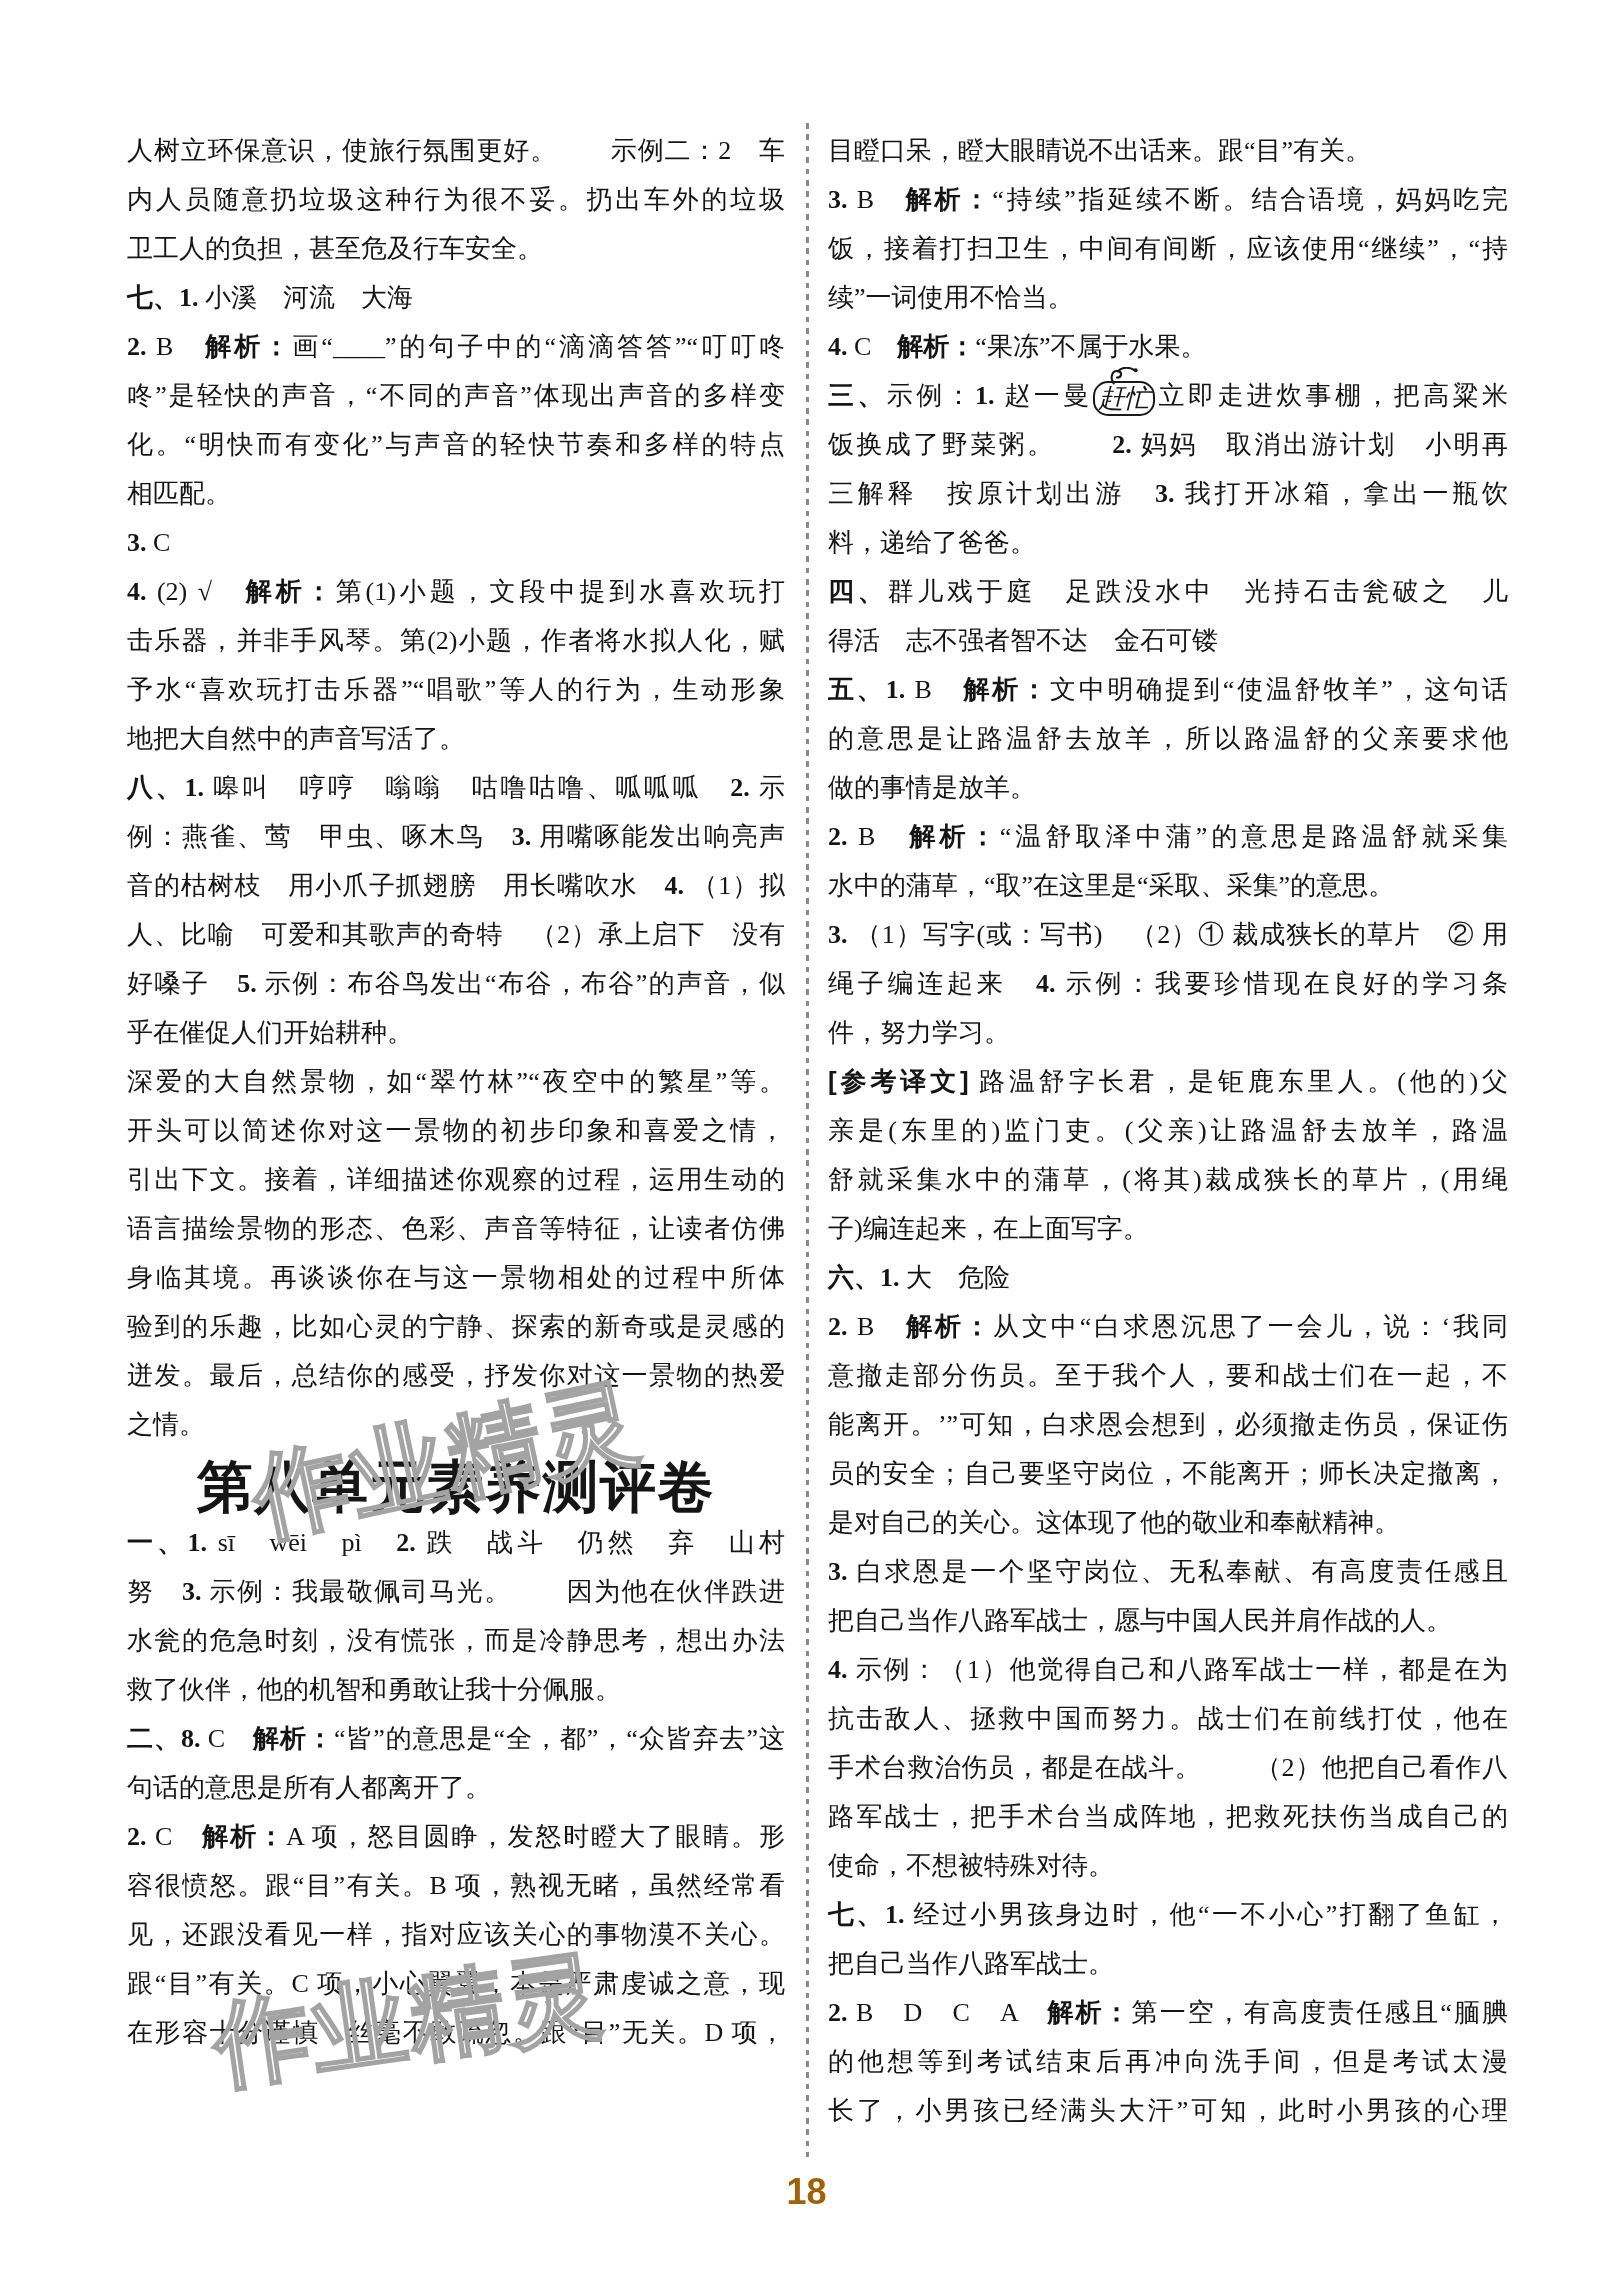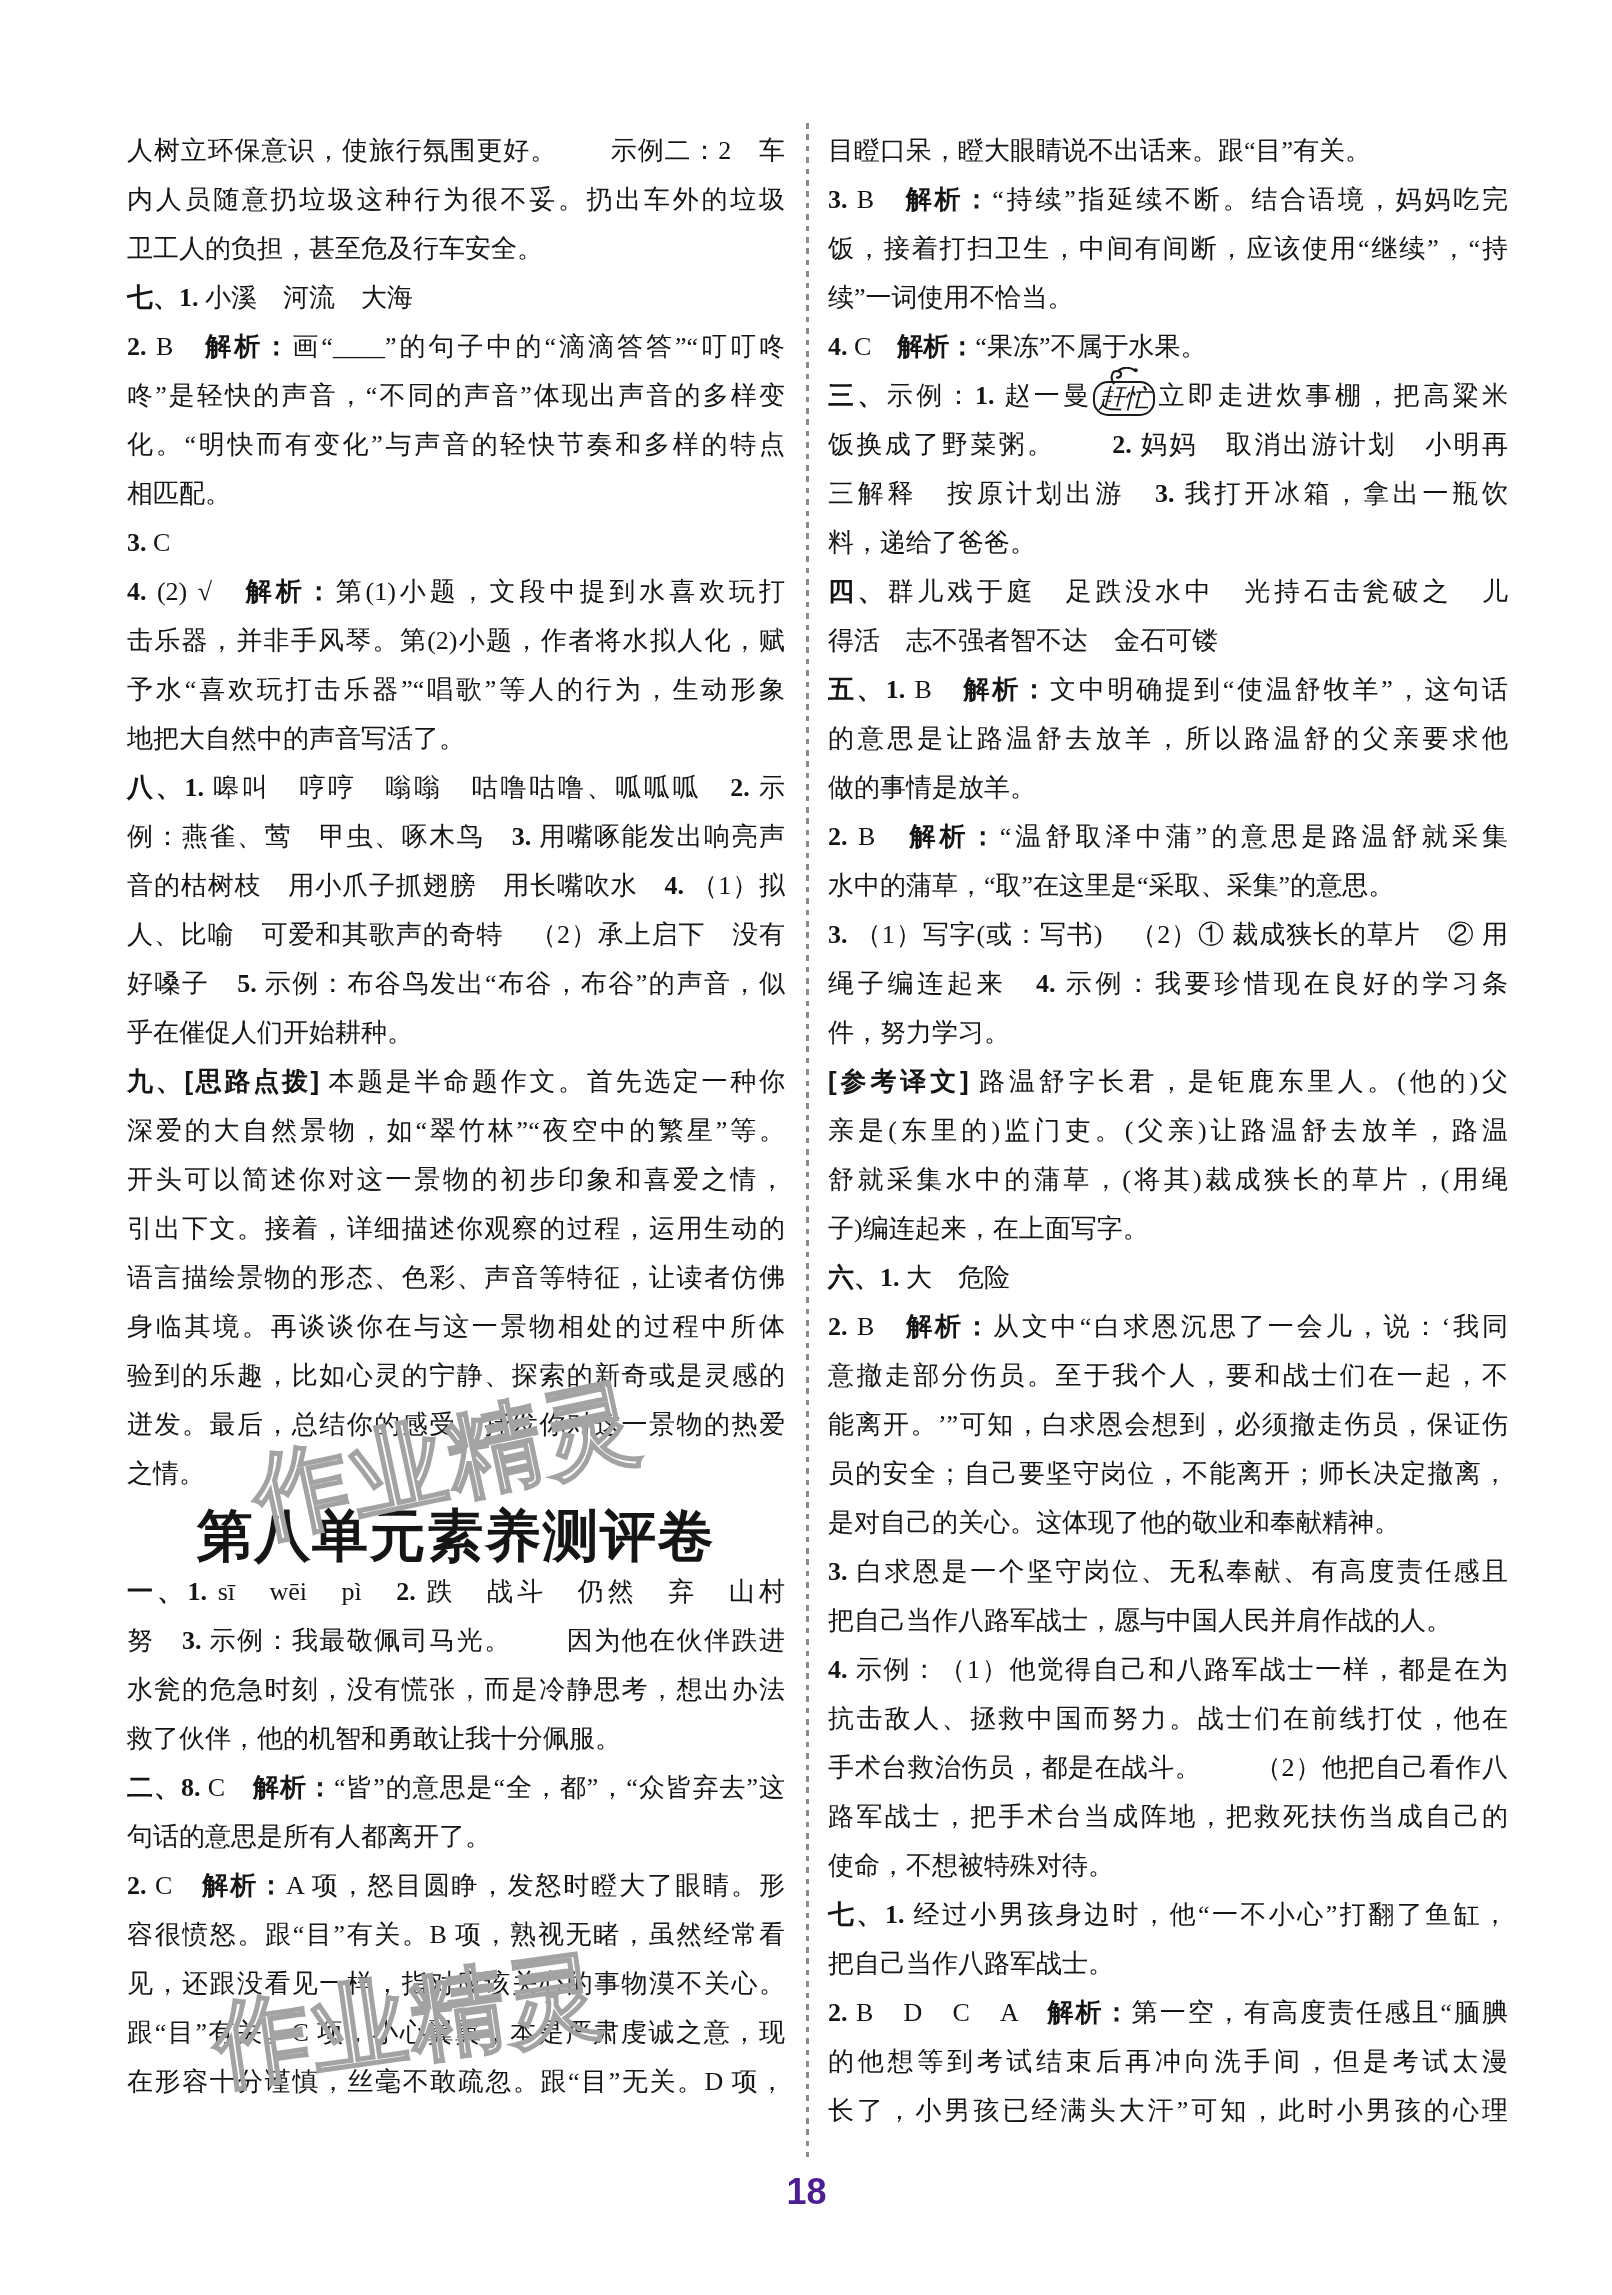--- a/index.html
+++ b/index.html
@@ -52,21 +52,21 @@
     z-index:5;
   }
   .wm1{left:242px;top:1439px;transform:rotate(-12deg);transform-origin:left top;}
   .wm2{left:206px;top:1985px;transform:rotate(-8deg);transform-origin:left top;}
   .page-number{
     position:absolute;
     left:0;top:2171px;width:1613px;
     text-align:center;
     font-size:36px;font-weight:700;
     font-family:"Liberation Sans","DejaVu Sans",sans-serif;
-    color:#4c1d95;
+    color:#a16207;
   }
   .edit-box{
     display:inline-block;
     position:relative;
     border:2.5px solid #1a1a1a;
     border-radius:15px;
     padding:0 3.3px;
     line-height:31px;
     vertical-align:-3.3px;
     font-style:italic;
@@ -94,21 +94,20 @@
       <div class="line"><span class="num">4.</span><span class="t"> (2) √　</span><span class="hei">解析：</span><span class="t">第(1)小题，文段中提到水喜欢玩打</span></div>
       <div class="line"><span class="t">击乐器，并非手风琴。第(2)小题，作者将水拟人化，赋</span></div>
       <div class="line"><span class="t">予水“喜欢玩打击乐器”“唱歌”等人的行为，生动形象</span></div>
       <div class="line end"><span class="t">地把大自然中的声音写活了。</span></div>
       <div class="line"><span class="num">八、1.</span><span class="t"> 嗥叫　哼哼　嗡嗡　咕噜咕噜、呱呱呱　</span><span class="num">2.</span><span class="t"> 示</span></div>
       <div class="line"><span class="t">例：燕雀、莺　甲虫、啄木鸟　</span><span class="num">3.</span><span class="t"> 用嘴啄能发出响亮声</span></div>
       <div class="line"><span class="t">音的枯树枝　用小爪子抓翅膀　用长嘴吹水　</span><span class="num">4.</span><span class="t"> （1）拟</span></div>
       <div class="line"><span class="t">人、比喻　可爱和其歌声的奇特　（2）承上启下　没有</span></div>
       <div class="line"><span class="t">好嗓子　</span><span class="num">5.</span><span class="t"> 示例：布谷鸟发出“布谷，布谷”的声音，似</span></div>
       <div class="line end"><span class="t">乎在催促人们开始耕种。</span></div>
-      <div class="line"><span class="num">九、</span><span class="hei">[思路点拨]</span><span class="t"> 本题是半命题作文。首先选定一种你</span></div>
       <div class="line"><span class="t">深爱的大自然景物，如“翠竹林”“夜空中的繁星”等。</span></div>
       <div class="line"><span class="t">开头可以简述你对这一景物的初步印象和喜爱之情，</span></div>
       <div class="line"><span class="t">引出下文。接着，详细描述你观察的过程，运用生动的</span></div>
       <div class="line"><span class="t">语言描绘景物的形态、色彩、声音等特征，让读者仿佛</span></div>
       <div class="line"><span class="t">身临其境。再谈谈你在与这一景物相处的过程中所体</span></div>
       <div class="line"><span class="t">验到的乐趣，比如心灵的宁静、探索的新奇或是灵感的</span></div>
       <div class="line"><span class="t">迸发。最后，总结你的感受，抒发你对这一景物的热爱</span></div>
       <div class="line end"><span class="t">之情。</span></div>
       <div class="heading">第八单元素养测评卷</div>
       <div class="line"><span class="num">一、1.</span><span class="t"> sī　wēi　pì　</span><span class="num">2.</span><span class="t"> 跌　战斗　仍然　弃　山村</span></div>

